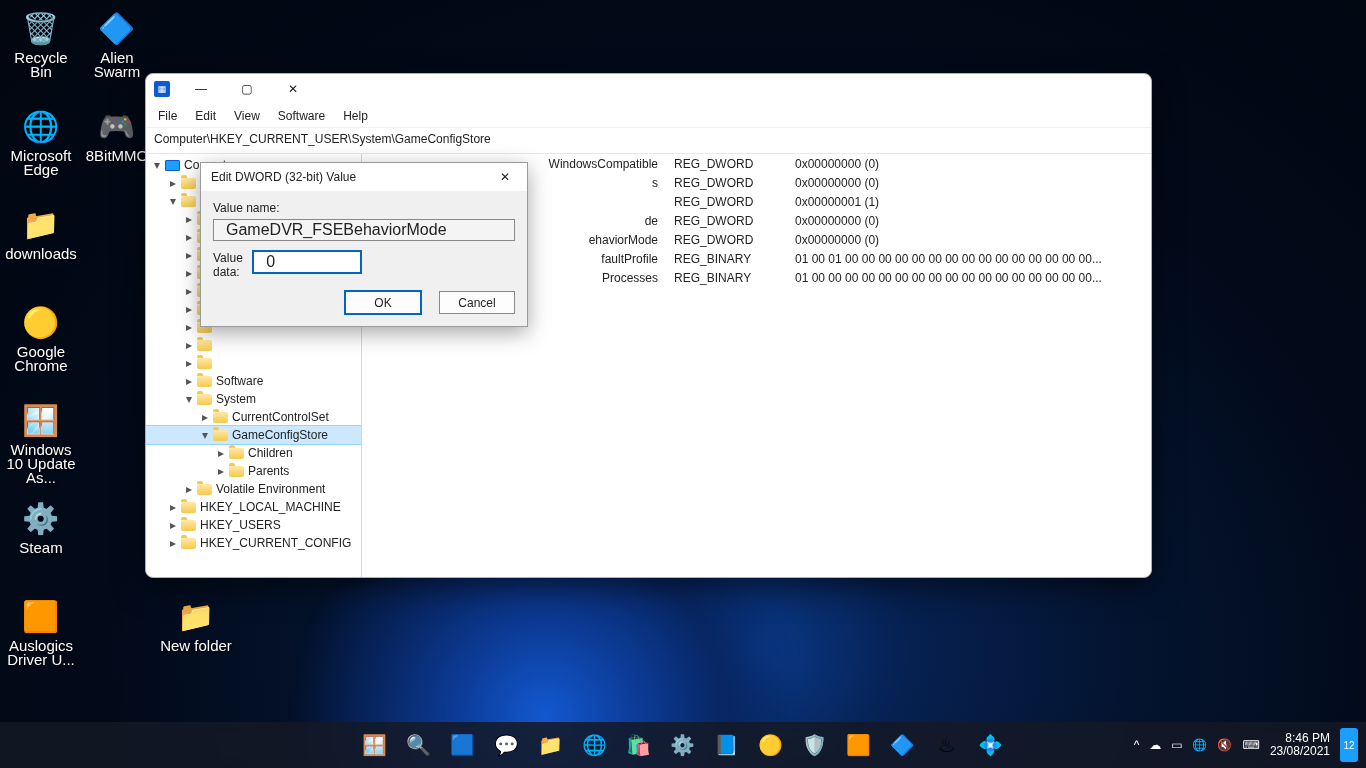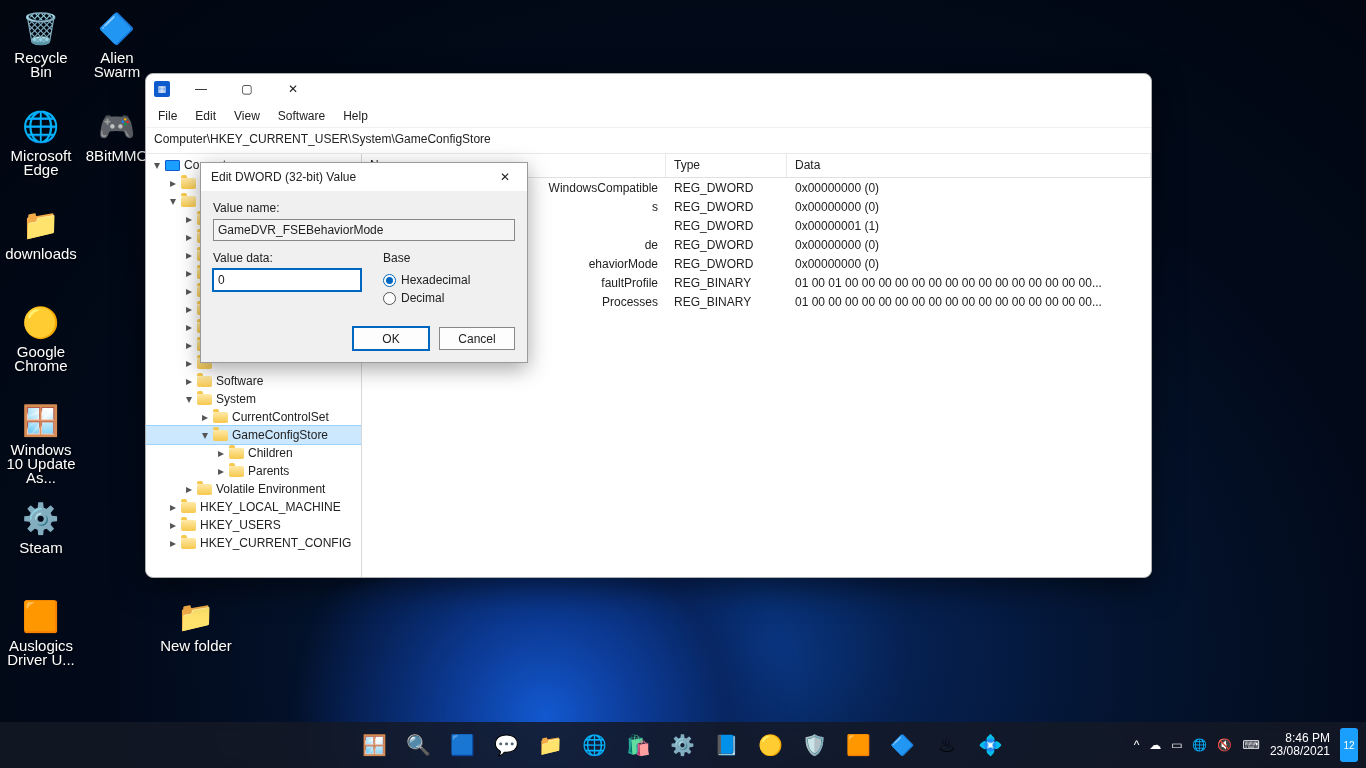--- a/index.html
+++ b/index.html
@@ -39,29 +39,29 @@
 .fold:before{content:"";position:absolute;top:-3px;left:0;width:6px;height:3px;background:#f6c94e;border-radius:2px 2px 0 0}
 .comp{width:15px;height:11px;background:#1a9fff;border:1px solid #0d5bcc;border-radius:1px}
 
 
 .dlg{position:absolute;left:200px;top:162px;width:328px;background:#f0f0f0;border:1px solid #9a9a9a;box-shadow:0 6px 20px rgba(0,0,0,.35);z-index:10}
 .dlg .dtb{height:28px;display:flex;align-items:center;padding:0 2px 0 10px;background:#fff}
 .dlg .dtb .dtt{flex:1;color:#222}
 .dlg .dtb .dx{width:40px;height:26px;display:flex;align-items:center;justify-content:center;color:#222}
 .dlg .dbody{padding:10px 12px 12px}
 .dlg label{color:#222;display:block;margin-bottom:4px}
-.dlg input[type=text]{width:100%;height:22px;border:1px solid #888;padding:0 4px;background:#fff;color:#222;font-size:12px}
+.dlg input[type=text]{width:100%;height:22px;border:1px solid #888;padding:0 12px;background:#fff;color:#222;font-size:16px}
 .dlg input.ro{background:#f4f4f4}
 .dlg .vrow{display:flex;gap:22px;margin-top:10px}
-.dlg .vcol{display:flex;flex-direction:column}
+.dlg .vcol{display:flex;flex-direction:row}
 .dlg .vcol.vd{width:148px}
 .dlg .vcol.bs{flex:1}
 .dlg .vcol.bs .rad{display:flex;align-items:center;gap:5px;margin-top:4px;color:#222}
 .dlg .vcol.vd input{border:1px solid #0067c0;outline:1px solid #0067c0}
-.dlg .btns{display:flex;justify-content:flex-end;gap:10px;margin-top:22px}
+.dlg .btns{display:flex;justify-content:flex-end;gap:18px;margin-top:8px}
 .dlg .btns button{width:76px;height:23px;background:#fdfdfd;border:1px solid #888;color:#222}
 .dlg .btns button.def{border:1px solid #0067c0;outline:1px solid #0067c0}
 
 
 .taskbar{position:absolute;left:0;bottom:0;width:100%;height:46px;background:rgba(20,25,38,.85);backdrop-filter:blur(6px);display:flex;align-items:center}
 .taskbar .center{position:absolute;left:50%;transform:translateX(-50%);display:flex;gap:4px}
 .taskbar .center .tb{width:40px;height:40px;display:flex;align-items:center;justify-content:center;border-radius:4px}
 .taskbar .tray{position:absolute;right:8px;display:flex;align-items:center;gap:10px;color:#fff;font-size:11px}
 .taskbar .tray .it{display:flex;align-items:center;justify-content:center}
 .taskbar .tray .clock{text-align:right;line-height:13px}
@@ -285,25 +285,20 @@
         </div>
         <div class="tn" style="padding-left: 20px;">
           <span class="tw">▸</span>
           <span class="fi">
             <span class="fold"></span>
           </span>
           <span>HKEY_CURRENT_CONFIG</span>
         </div>
       </div>
     <div class="list">
-      <div class="cols">
-        <div class="ch" style="width:304px">Name</div>
-        <div class="ch" style="width:121px">Type</div>
-        <div class="ch" style="flex:1">Data</div>
-      </div>
       <div class="rows" id="rows">
           <div class="row">
             <div class="c" style="width:304px;text-align:right">WindowsCompatible</div>
             <div class="c" style="width:121px">REG_DWORD</div>
             <div class="c" style="flex:1">0x00000000 (0)</div>
           </div>
           <div class="row">
             <div class="c" style="width:304px;text-align:right">s</div>
             <div class="c" style="width:121px">REG_DWORD</div>
             <div class="c" style="flex:1">0x00000000 (0)</div>
@@ -343,31 +338,20 @@
     <div class="dtt">Edit DWORD (32-bit) Value</div>
     <div class="dx">✕</div>
   </div>
   <div class="dbody">
     <label>Value name:</label>
     <input type="text" class="ro" readonly="" value="GameDVR_FSEBehaviorMode" style="">
     <div class="vrow">
       <div class="vcol vd">
         <label>Value data:</label>
         <input type="text" value="0" style="">
-      </div>
-      <div class="vcol bs">
-        <label>Base</label>
-        <div class="rad">
-          <span class="radcircle on"></span>
-          <span>Hexadecimal</span>
-        </div>
-        <div class="rad">
-          <span class="radcircle"></span>
-          <span>Decimal</span>
-        </div>
       </div>
     </div>
     <div class="btns">
       <button class="def">OK</button>
       <button>Cancel</button>
     </div>
   </div>
 </div>
 
 <div class="taskbar">

